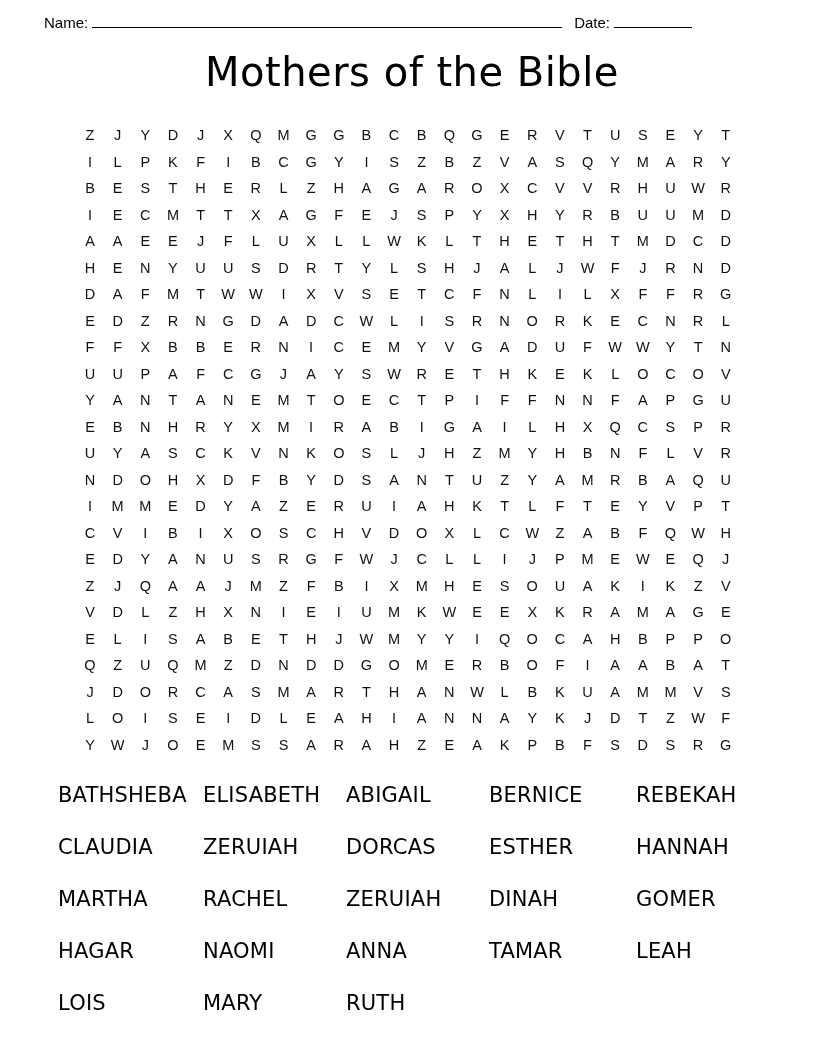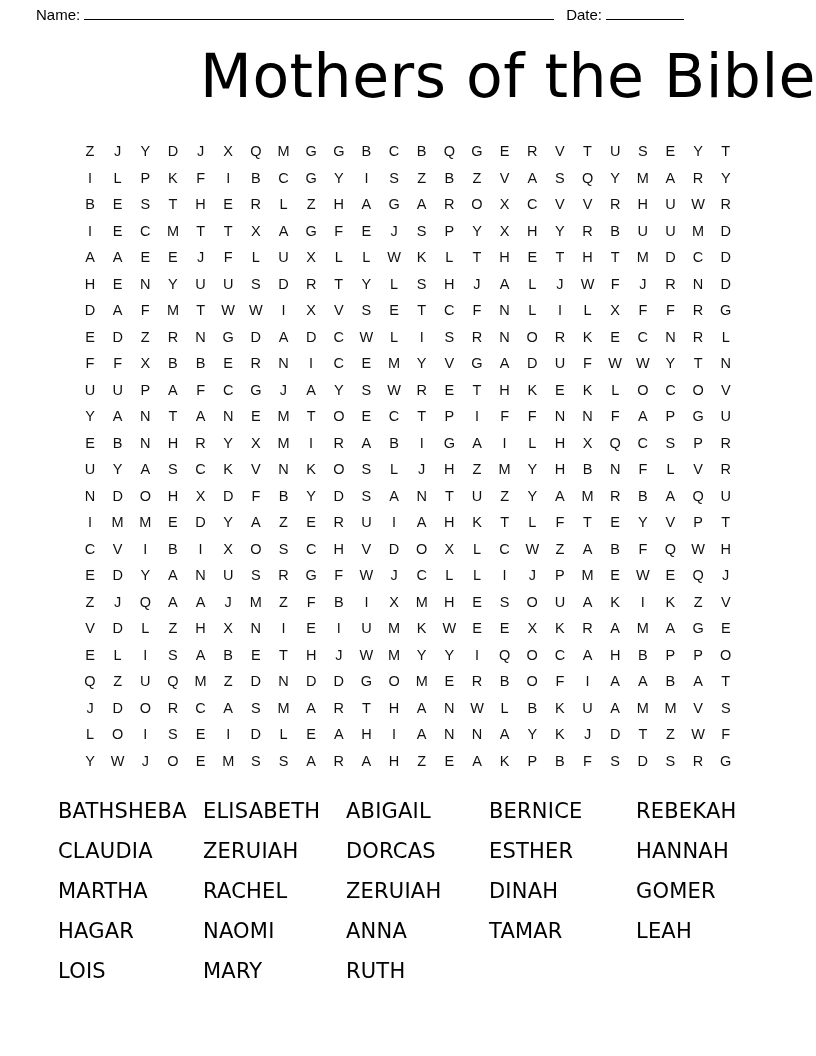--- a/index.html
+++ b/index.html
@@ -12,21 +12,21 @@
     height: 1056px;
     font-family: "Liberation Sans", sans-serif;
     color: #000000;
     position: relative;
     overflow: hidden;
   }
   .page {
     width: 816px;
     height: 1056px;
     box-sizing: border-box;
-    padding: 0;
+    padding: 8px;
     position: relative;
   }
 
   
   .header-row {
     display: flex;
     align-items: baseline;
     padding: 6px 36px 0 36px;
     font-size: 15px;
     white-space: nowrap;
@@ -40,22 +40,22 @@
     border-bottom: 1px solid #000;
     height: 0;
     margin: 0 4px 3px 4px;
   }
   .rule-name { width: 470px; }
   .rule-date { width: 78px; }
   .header-spacer { flex: 0 0 8px; }
 
   
   .title {
-    text-align: right;
-    font-size: 60px;
+    text-align: center;
+    font-size: 40px;
     font-weight: normal;
     letter-spacing: 0.5px;
     margin: 18px 0 0 8px;
     font-family: "DejaVu Sans", sans-serif;
   }
 
   
   .grid-wrap {
     margin: 30px auto 0 auto;
     width: 660px;
@@ -73,21 +73,21 @@
     font-family: "Liberation Sans", sans-serif;
     color: #111;
   }
 
   
   .wordlist {
     margin: 22px auto 0 auto;
     width: 720px;
     display: grid;
     grid-template-columns: 145px 143px 143px 147px 140px;
-    row-gap: 4px;
+    row-gap: 16px;
     padding-left: 10px;
     box-sizing: border-box;
   }
   .word {
     font-size: 21px;
     line-height: 36px;
     font-family: "DejaVu Sans", sans-serif;
     white-space: nowrap;
     letter-spacing: 0.2px;
   }

